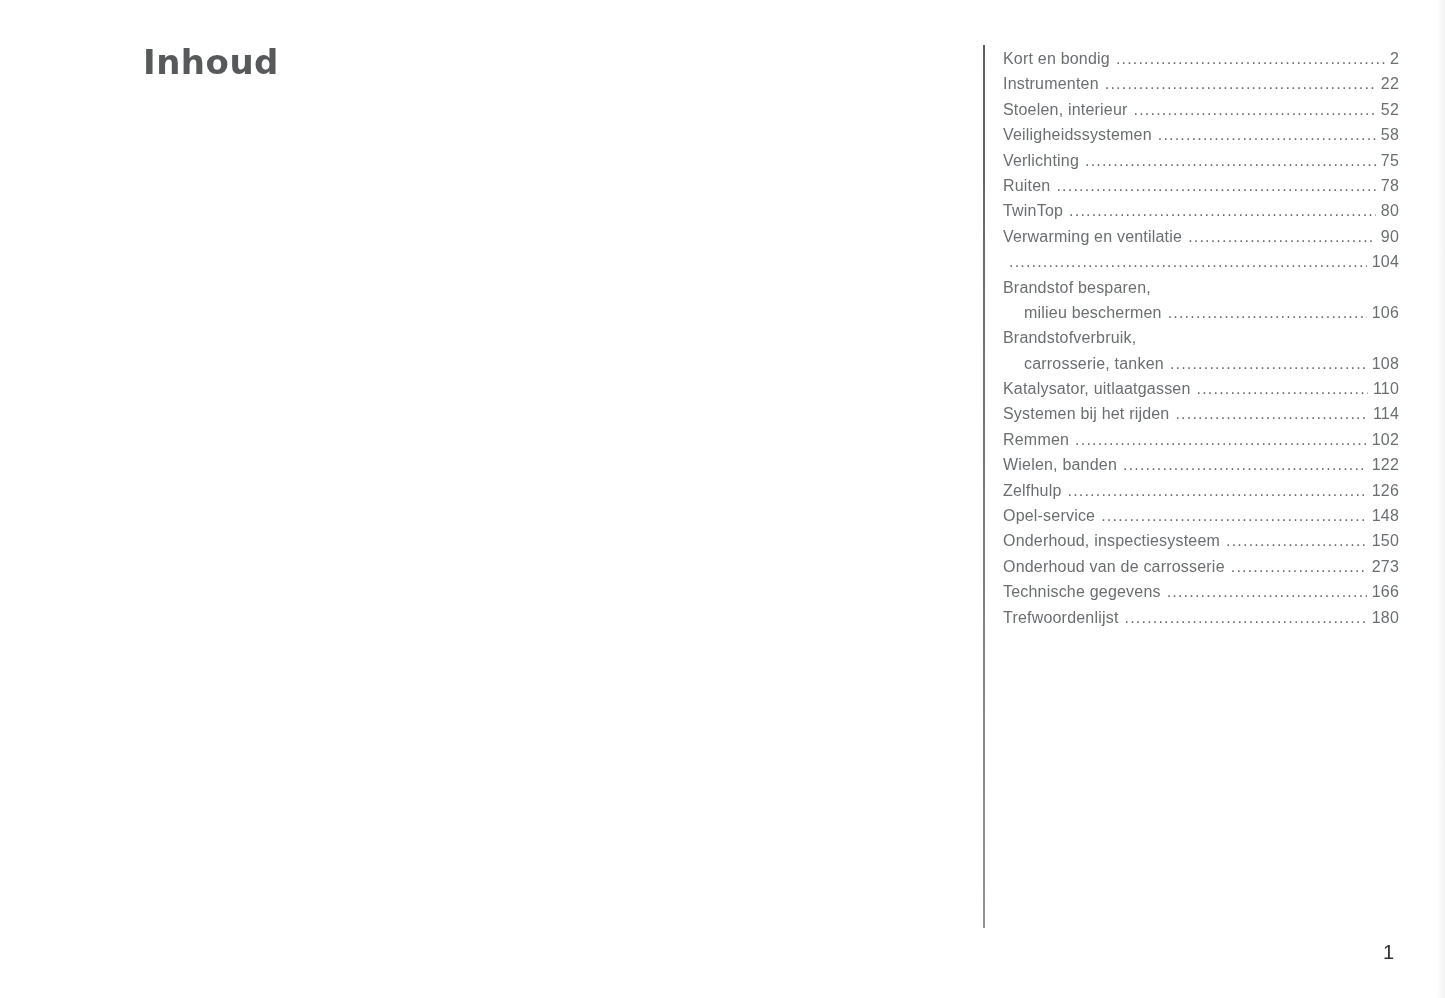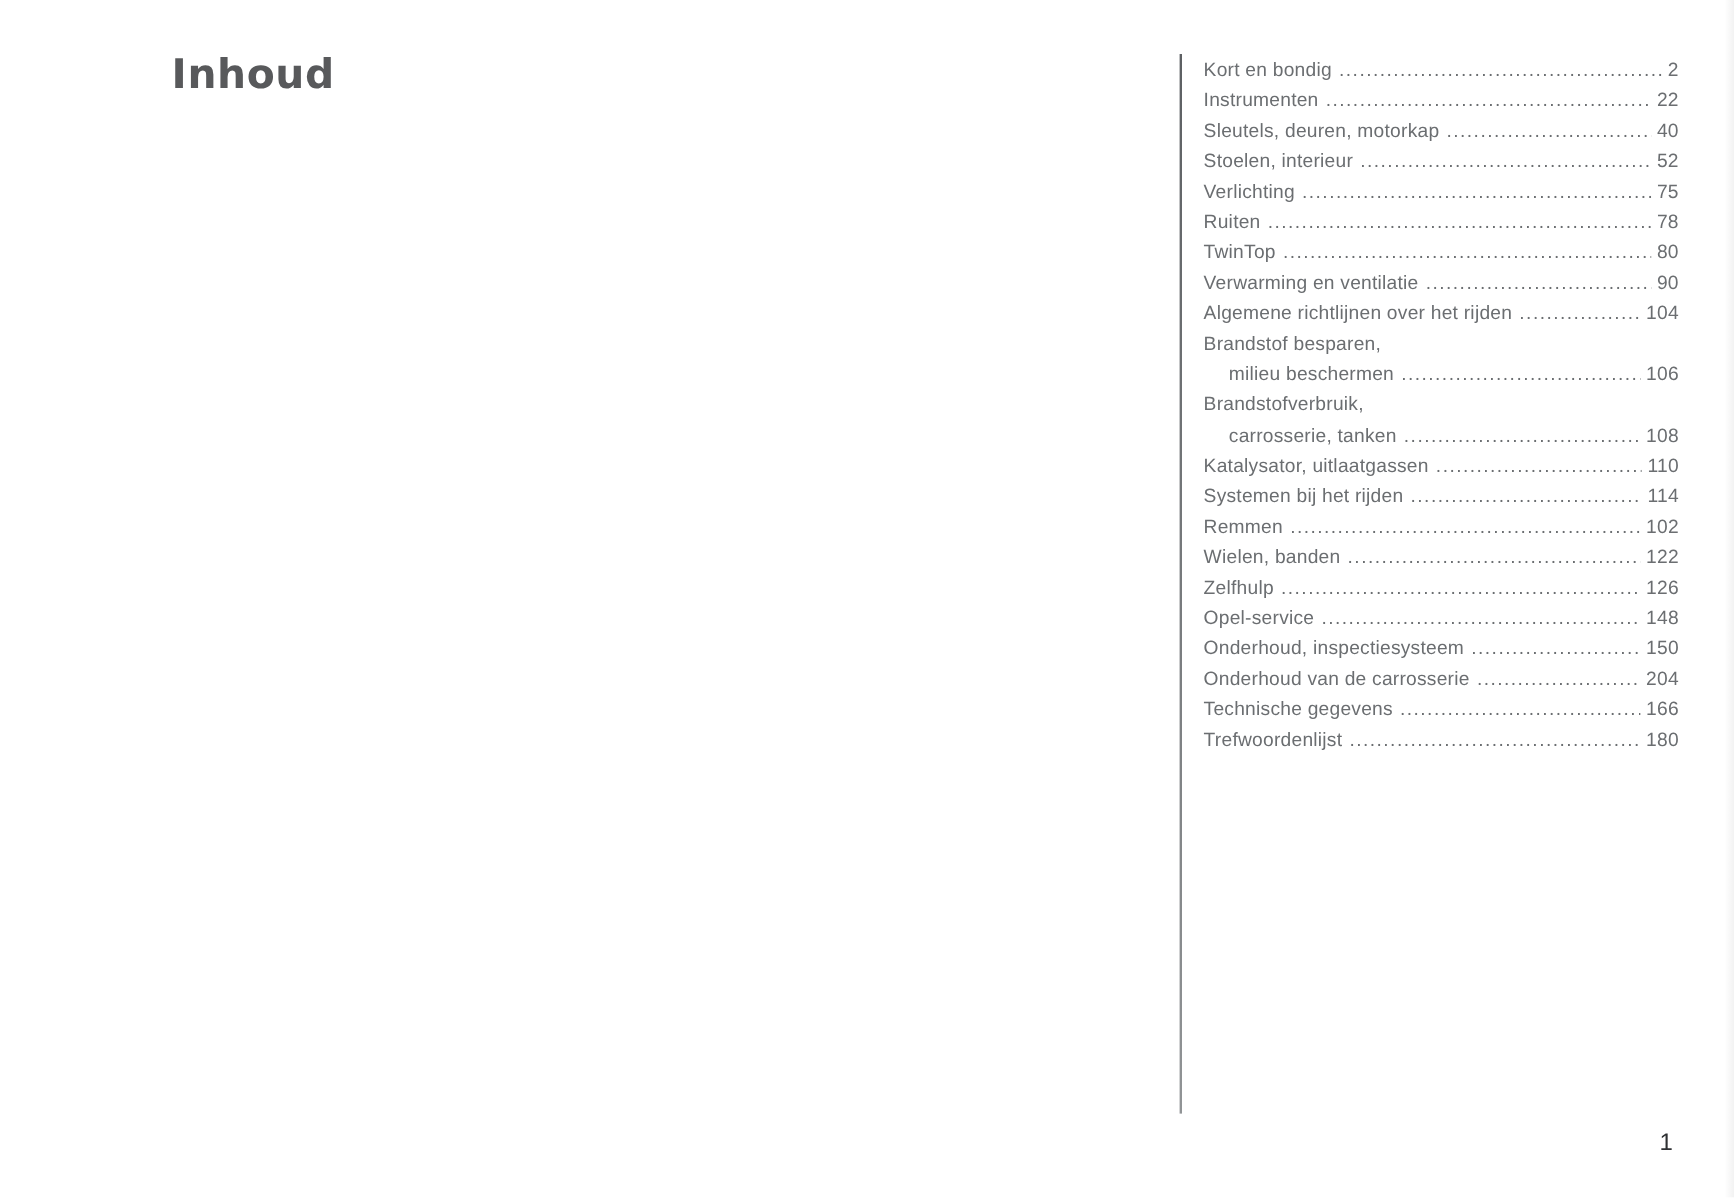--- a/index.html
+++ b/index.html
@@ -117,32 +117,32 @@
     <span class="toc-leader"></span>
     <span class="toc-page">2</span>
   </div>
 
   <div class="toc-row">
     <span class="toc-label">Instrumenten</span>
     <span class="toc-leader"></span>
     <span class="toc-page">22</span>
   </div>
 
-  <div class="toc-row">
-    <span class="toc-label">Sleutels, deuren, motorkap</span>
-    <span class="toc-leader"></span>
-    <span class="toc-page">40</span>
-  </div>
 
   <div class="toc-row">
     <span class="toc-label">Stoelen, interieur</span>
     <span class="toc-leader"></span>
     <span class="toc-page">52</span>
   </div>
 
+  <div class="toc-row">
+    <span class="toc-label">Veiligheidssystemen</span>
+    <span class="toc-leader"></span>
+    <span class="toc-page">58</span>
+  </div>
 
   <div class="toc-row">
     <span class="toc-label">Verlichting</span>
     <span class="toc-leader"></span>
     <span class="toc-page">75</span>
   </div>
 
   <div class="toc-row">
     <span class="toc-label">Ruiten</span>
     <span class="toc-leader"></span>
@@ -156,21 +156,20 @@
   </div>
 
   <div class="toc-row">
     <span class="toc-label">Verwarming en ventilatie</span>
     <span class="toc-leader"></span>
     <span class="toc-page">90</span>
   </div>
 
 
   <div class="toc-row">
-    <span class="toc-label">Algemene richtlijnen over het rijden</span>
     <span class="toc-leader"></span>
     <span class="toc-page">104</span>
   </div>
 
   <div class="toc-row head">
     <span class="toc-label">Brandstof besparen,</span>
 
   </div>
 
   <div class="toc-row indent">
@@ -228,21 +227,21 @@
 
   <div class="toc-row">
     <span class="toc-label">Onderhoud, inspectiesysteem</span>
     <span class="toc-leader"></span>
     <span class="toc-page">150</span>
   </div>
 
   <div class="toc-row">
     <span class="toc-label">Onderhoud van de carrosserie</span>
     <span class="toc-leader"></span>
-    <span class="toc-page">204</span>
+    <span class="toc-page">273</span>
   </div>
 
   <div class="toc-row">
     <span class="toc-label">Technische gegevens</span>
     <span class="toc-leader"></span>
     <span class="toc-page">166</span>
   </div>
 
   <div class="toc-row">
     <span class="toc-label">Trefwoordenlijst</span>

